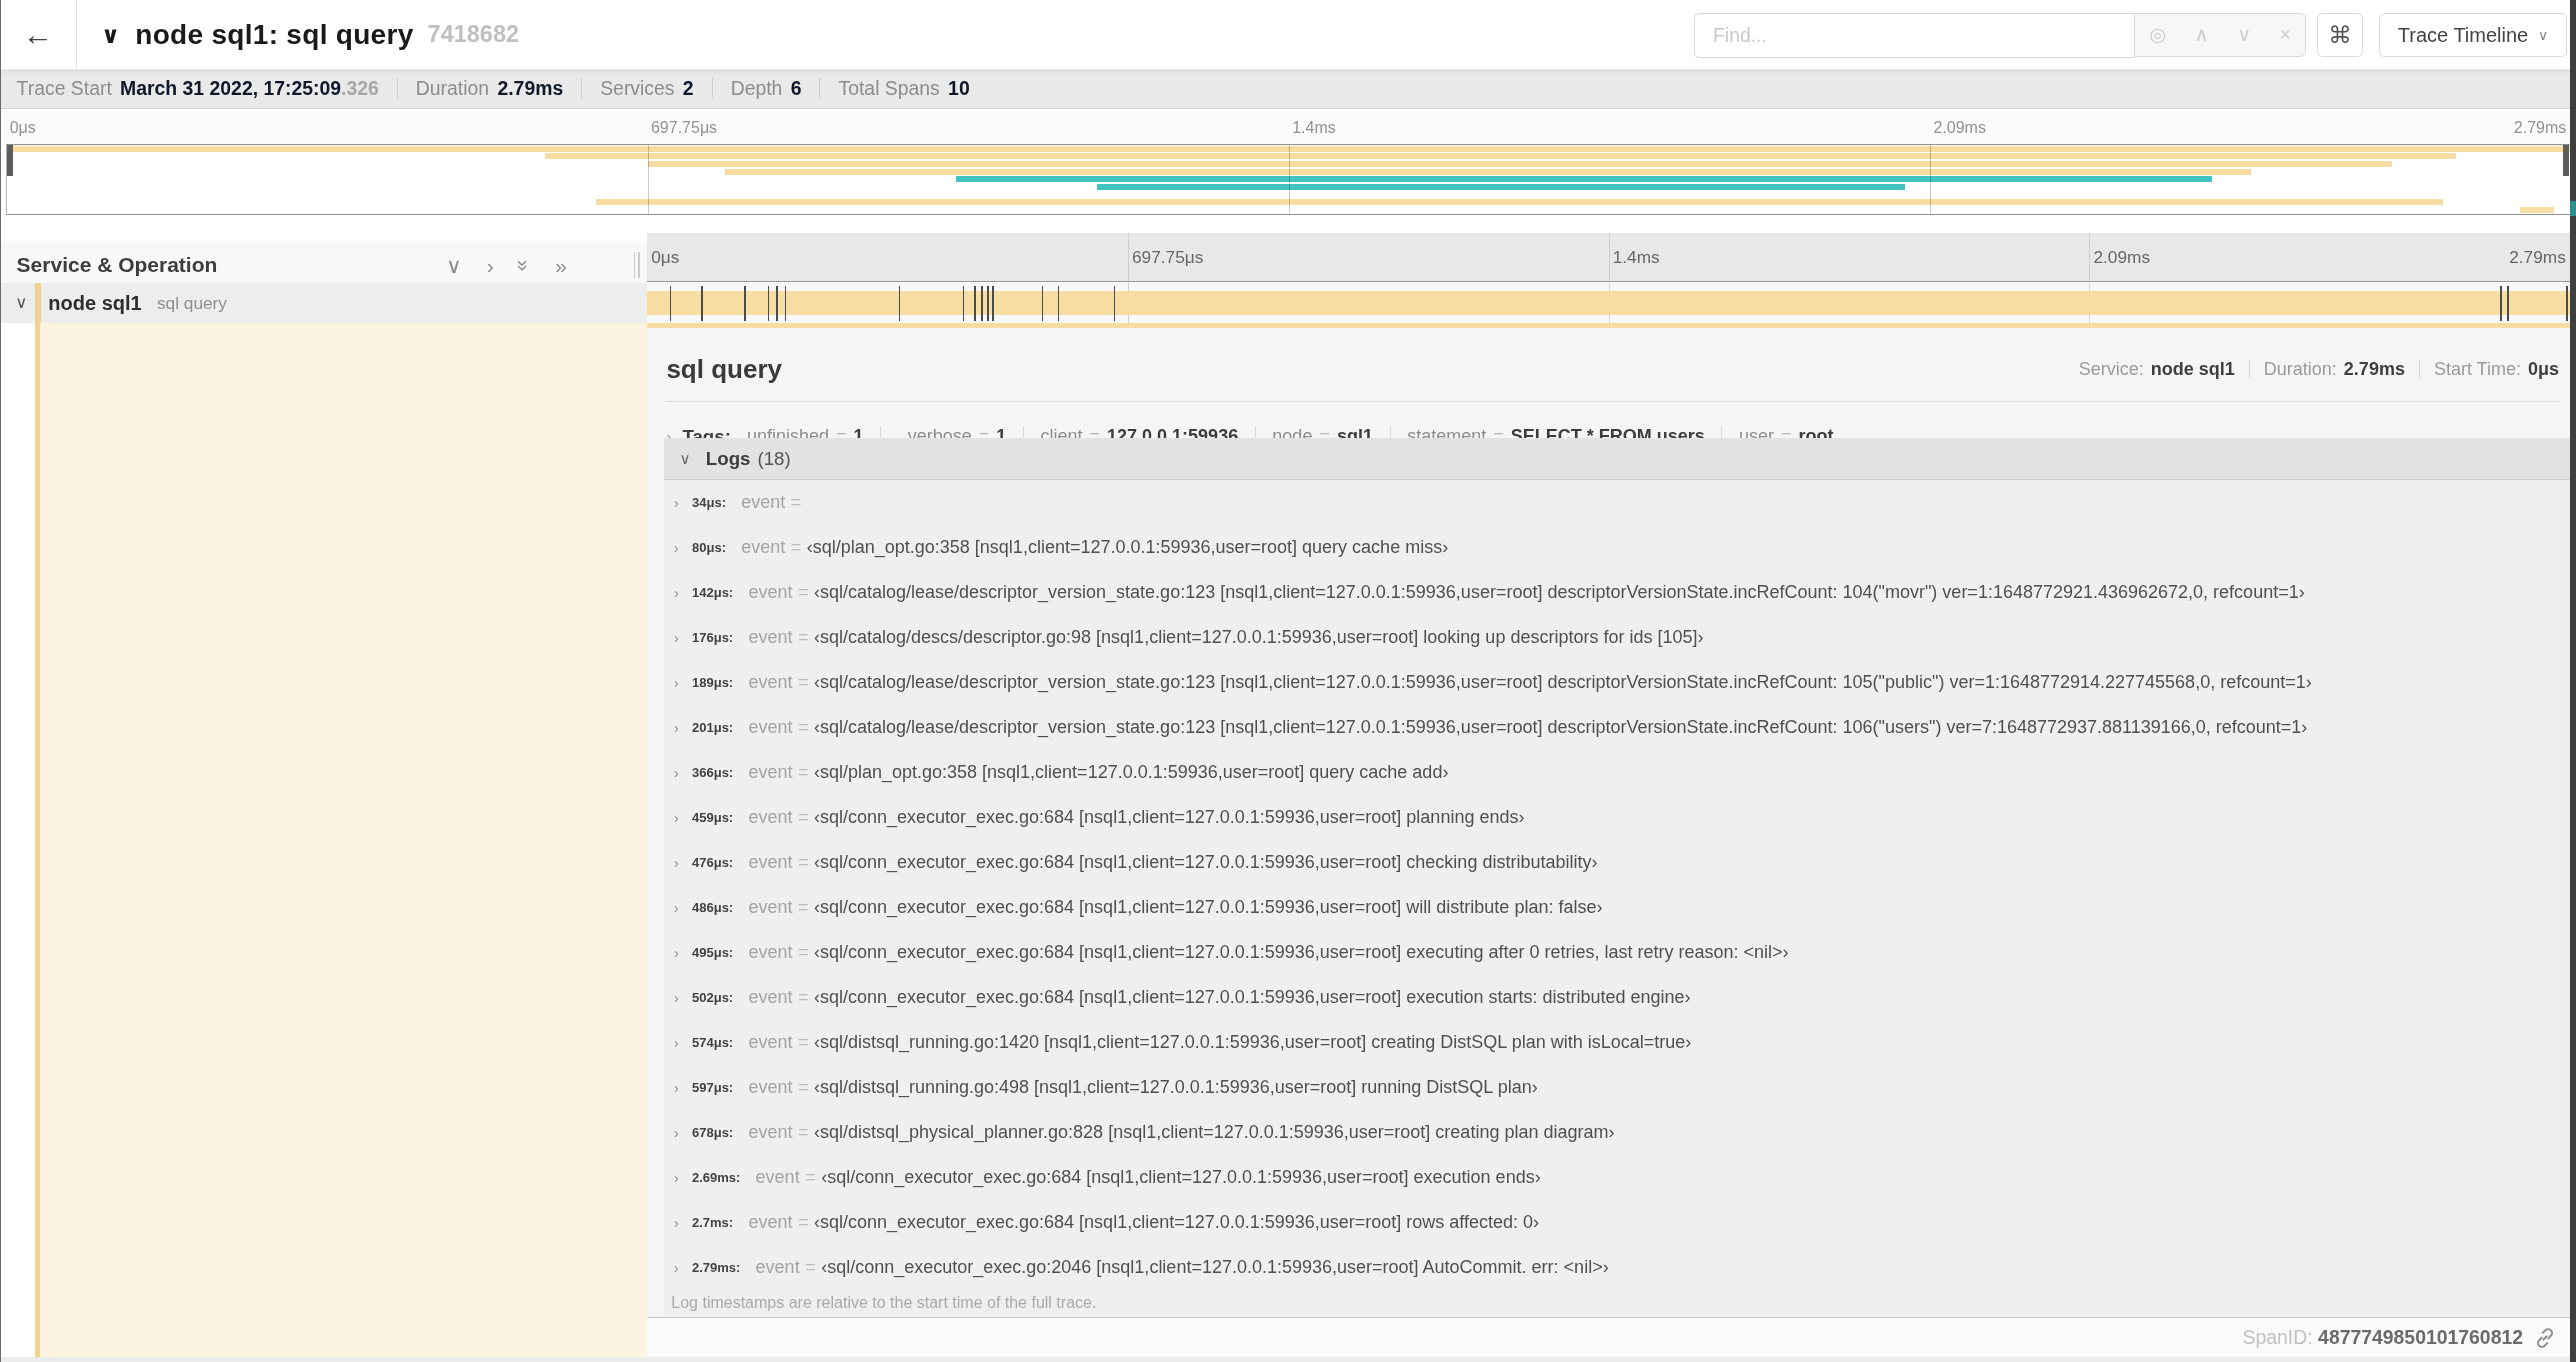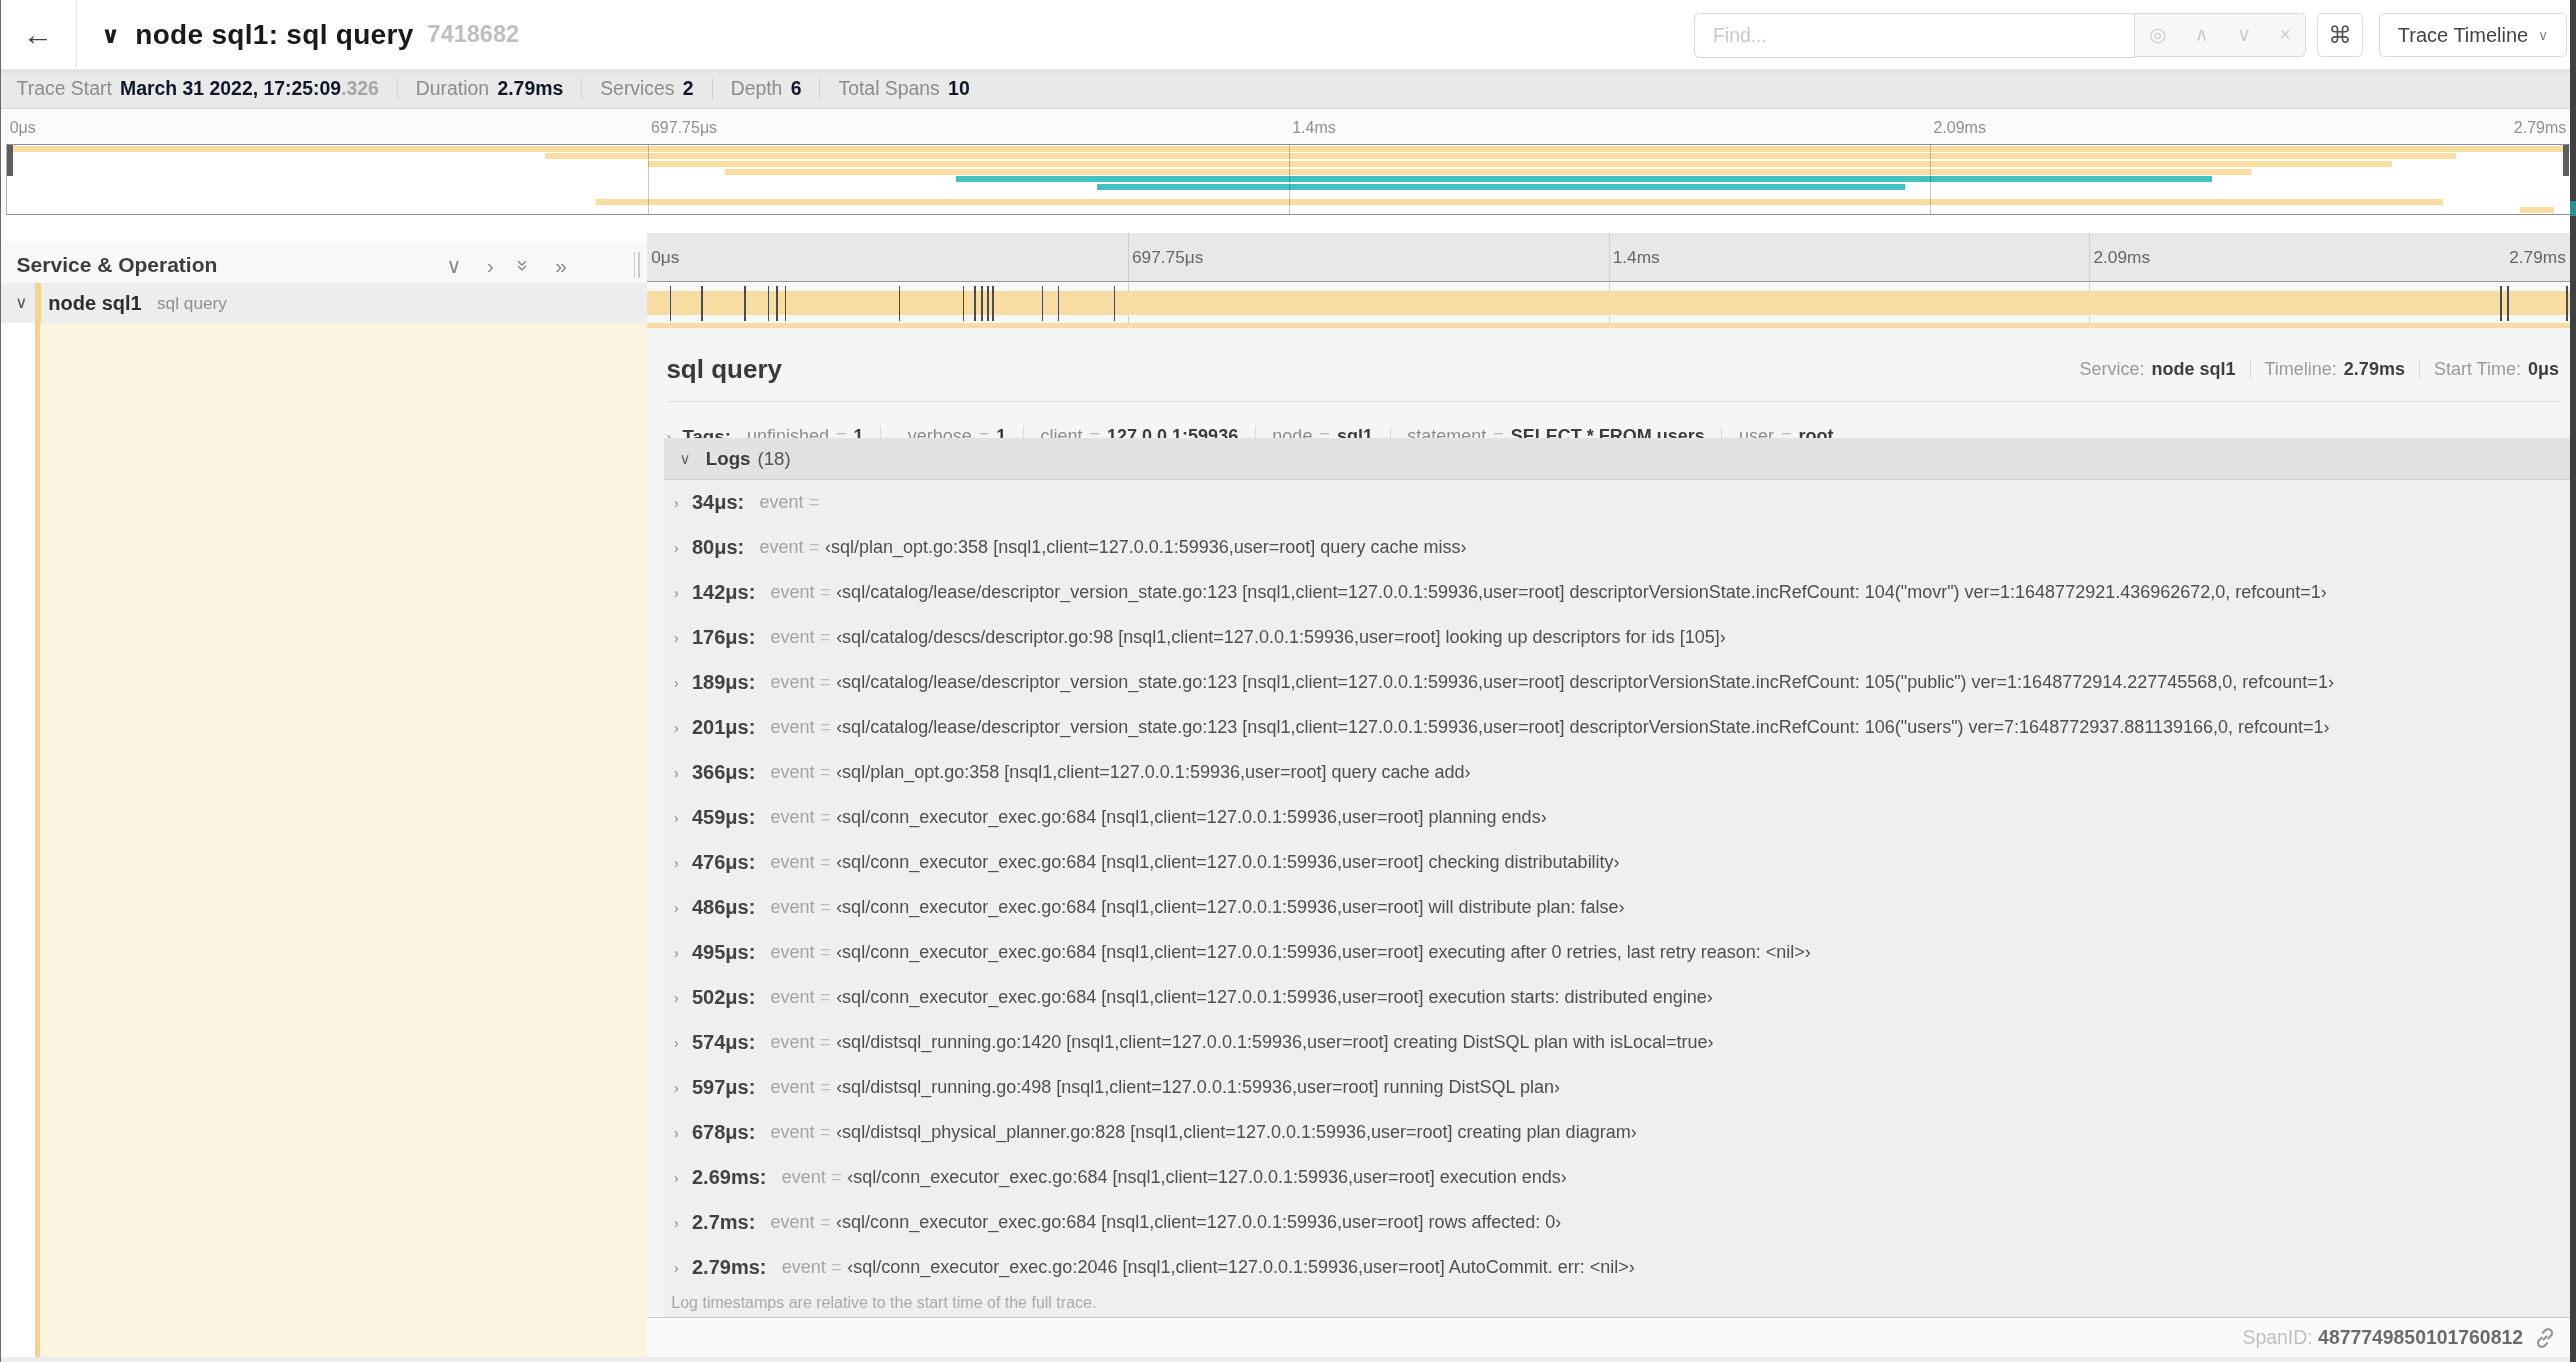--- a/index.html
+++ b/index.html
@@ -98,21 +98,21 @@
   .tag-sep{width:0;height:23.5px;border-left:1.4px solid #dadada;margin:0 16.6px;}
   #logs-block{position:absolute;left:17.3px;top:115px;right:0;bottom:0;background:#efefef;}
   #logs-header{position:absolute;left:0;top:0;right:0;height:42px;background:#e2e2e2;
                border-bottom:0.7px solid #cfcfcf;display:flex;align-items:center;box-sizing:border-box;}
   #logs-chevron{font-size:15.2px;color:#666;margin-left:15.2px;}
   #logs-title{font-size:18.7px;font-weight:bold;color:#3d3d3d;margin-left:15.2px;}
   #logs-count{font-size:18.7px;color:#555;margin-left:7px;}
   #logs-body{position:absolute;left:0;top:42px;right:0;bottom:0;}
   .log-row{height:45px;display:flex;align-items:center;font-size:18px;white-space:nowrap;overflow:hidden;}
   .lr-chevron{color:#8a8a8a;font-size:14px;margin-left:9.7px;width:18px;flex:none;}
-  .lr-time{font-weight:bold;color:#424242;font-size:20px;margin-right:15.2px;flex:none;text-align:right;}
+  .lr-time{font-weight:bold;color:#424242;font-size:13px;margin-right:15.2px;flex:none;text-align:right;}
   .lr-key{color:#a3a3a3;margin-right:5.5px;flex:none;}
   .lr-eq{color:#bbb;margin-right:5.5px;flex:none;}
   .lr-val{color:#4f4f4f;}
   #logs-note{position:absolute;left:7px;bottom:5.5px;font-size:16px;color:#a9a9a9;}
   #spanid-row{position:absolute;left:647px;top:1318px;width:1923px;height:39px;background:#fafafa;
               display:flex;align-items:center;justify-content:flex-end;padding-right:14px;box-sizing:border-box;gap:5.5px;}
   #spanid-label{color:#c0c0c0;font-size:19.4px;}
   #spanid-value{color:#6b6b6b;font-size:19.4px;font-weight:bold;}
   #link-icon{margin-left:5.5px;}
   #bottom-strip{position:absolute;left:0;top:1357px;width:2576px;height:5.5px;background:#ececec;}
@@ -256,21 +256,21 @@
     <div id="gutter-accent" style="background: rgb(242, 210, 141);"></div>
     <div id="gutter-cream" style="background: rgb(252, 243, 225);"></div>
   </div>
 
   <div id="detail-panel">
     <div id="detail-accent" style="background: rgb(248, 221, 162);"></div>
     <div id="detail-title">sql query</div>
     <div id="detail-meta">
         <span><span class="dm-label">Service:</span><span class="dm-value">node sql1</span></span>
         <span class="dm-sep"></span>
-        <span><span class="dm-label">Timeline:</span><span class="dm-value">2.79ms</span></span>
+        <span><span class="dm-label">Duration:</span><span class="dm-value">2.79ms</span></span>
         <span class="dm-sep"></span>
         <span><span class="dm-label">Start Time:</span><span class="dm-value">0μs</span></span>
       </div>
     <div id="detail-divider"></div>
 
     <div id="tags-row">
       <span id="tags-chevron">›</span>
       <span id="tags-label">Tags:</span>
       <span id="tags-items"><span><span class="tag-key">_unfinished</span><span class="tag-eq">=</span><span class="tag-val">1</span></span><span class="tag-sep"></span><span><span class="tag-key">_verbose</span><span class="tag-eq">=</span><span class="tag-val">1</span></span><span class="tag-sep"></span><span><span class="tag-key">client</span><span class="tag-eq">=</span><span class="tag-val">127.0.0.1:59936</span></span><span class="tag-sep"></span><span><span class="tag-key">node</span><span class="tag-eq">=</span><span class="tag-val">sql1</span></span><span class="tag-sep"></span><span><span class="tag-key">statement</span><span class="tag-eq">=</span><span class="tag-val">SELECT * FROM users</span></span><span class="tag-sep"></span><span><span class="tag-key">user</span><span class="tag-eq">=</span><span class="tag-val">root</span></span></span>
     </div>

